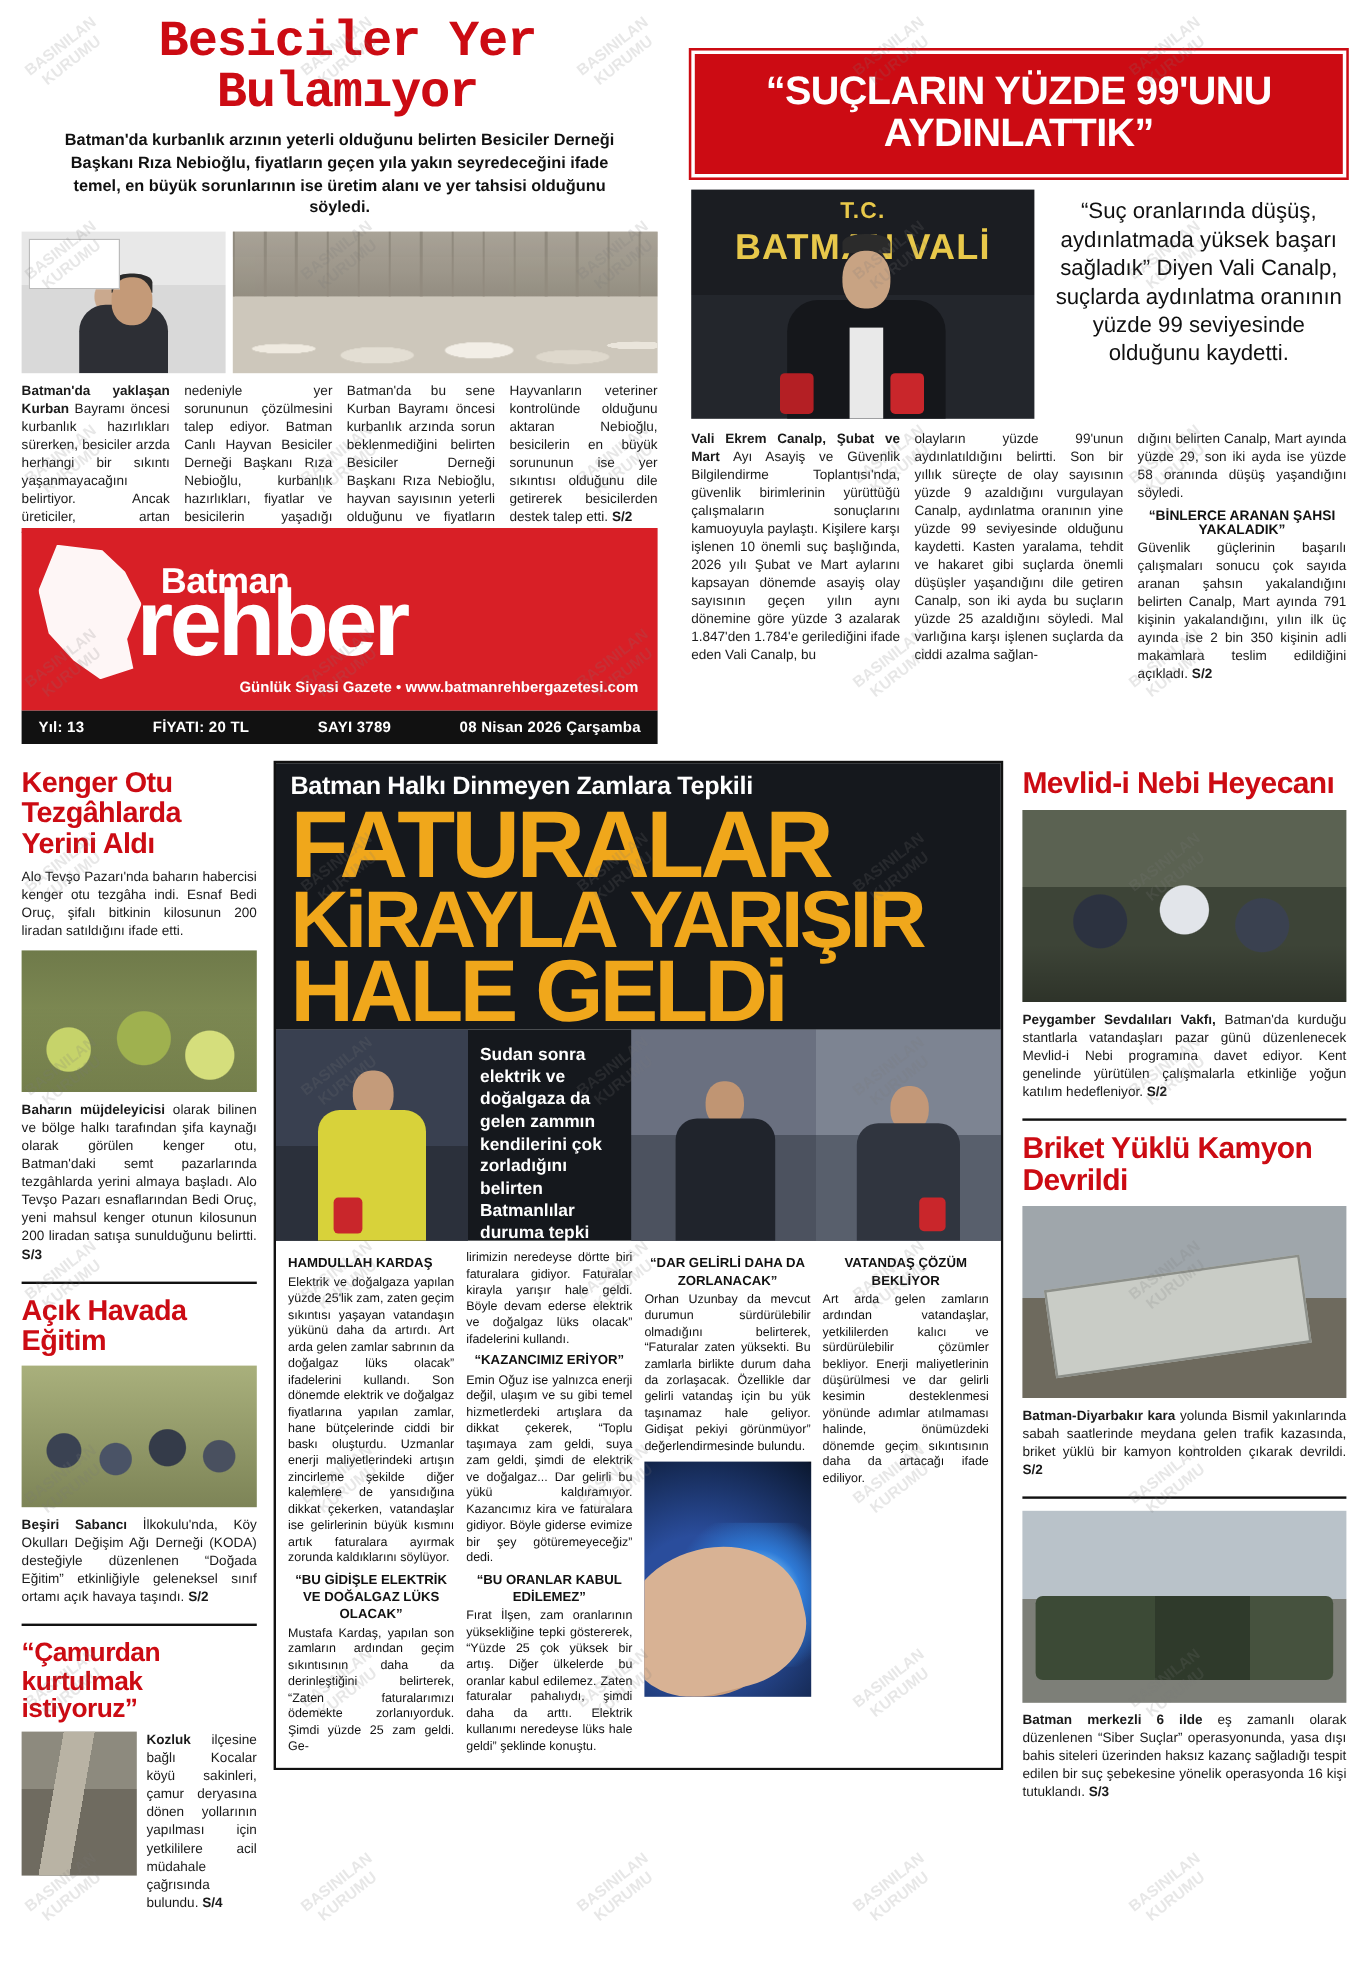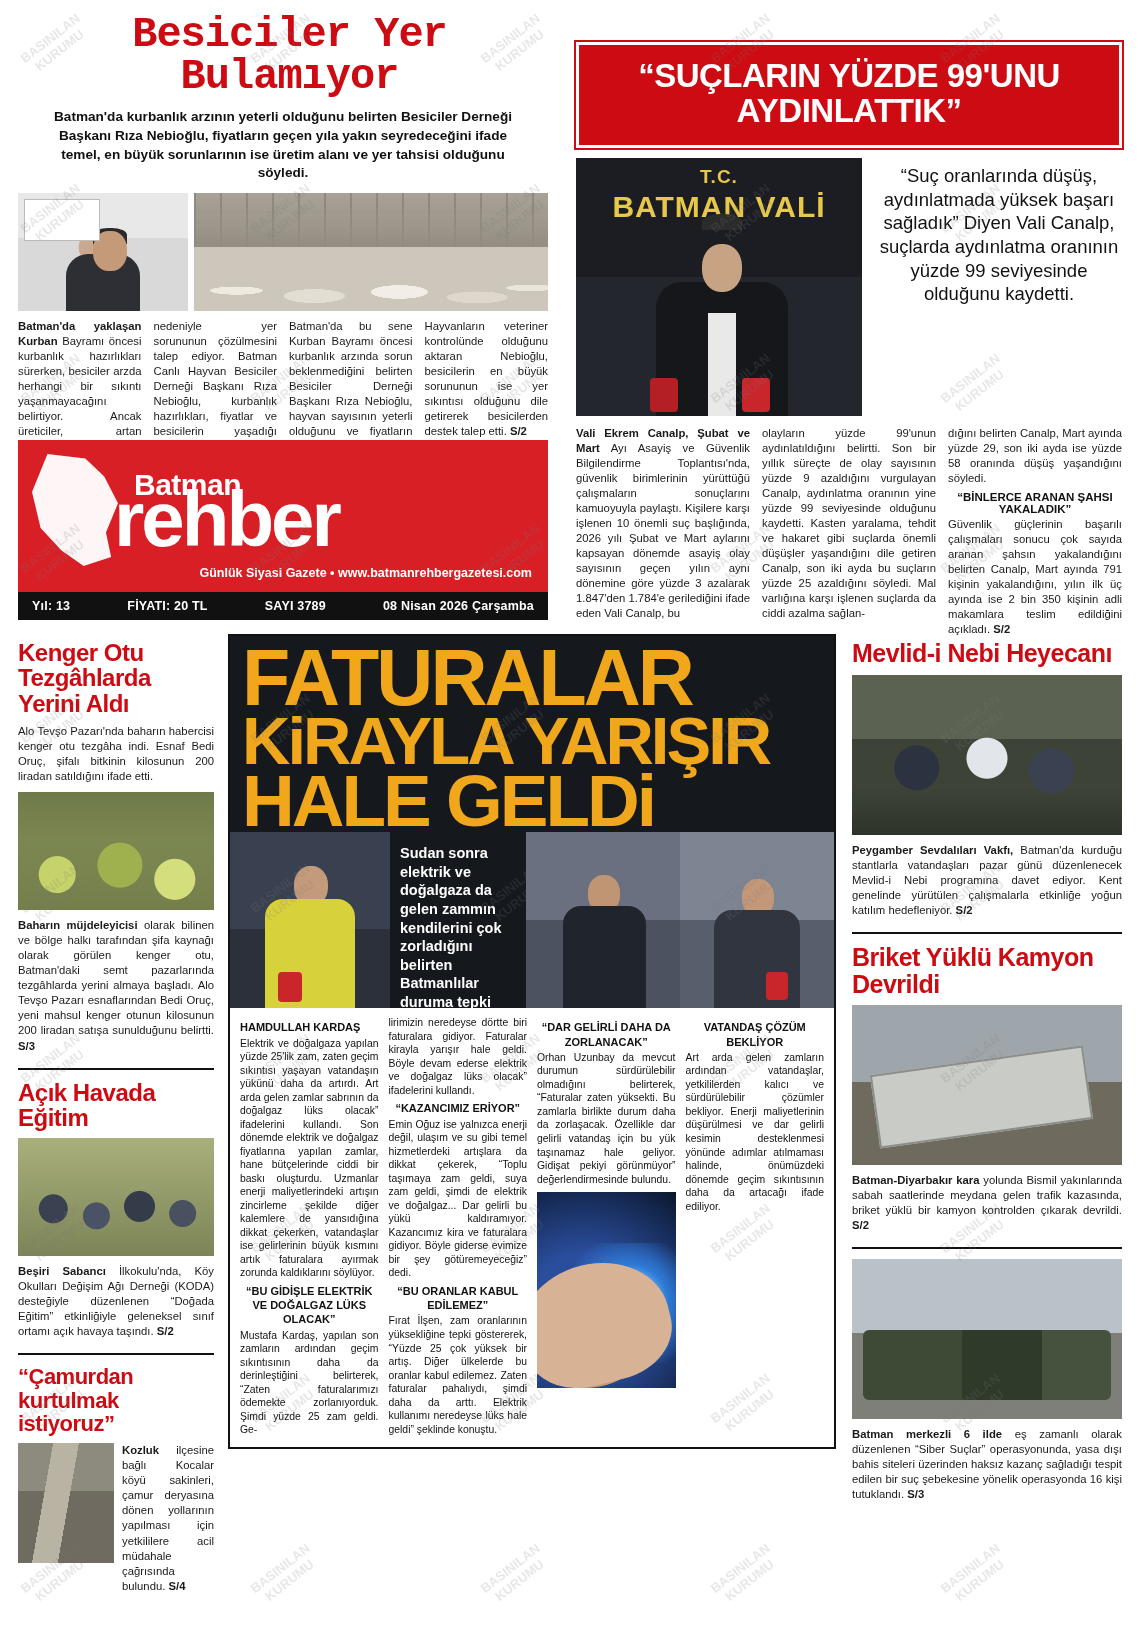--- a/index.html
+++ b/index.html
@@ -108,21 +108,21 @@
   .mast-strip span { white-space:nowrap; }
 
   
   .top-right { position:absolute; left:576px; top:42px; width:546px; }
   .banner-sucl {
     background:#cc0b13; color:#fff; padding:14px 16px 16px 16px;
     font-weight:bold; font-size:33px; line-height:1.06; letter-spacing:-.5px;
     text-align:center; border:3px solid #fff; outline:2px solid #cc0b13;
   }
   .vali-mid { display:flex; gap:14px; margin-top:10px; }
-  .vali-photo { width:286px; height:258px; }
+  .vali-photo { width:286px; height:191px; }
   .vali-quote {
     flex:1; font-size:18.5px; line-height:1.28; text-align:center; font-weight:normal; color:#111;
     padding-top:6px;
   }
   .ph-vali { background:linear-gradient(#1b1d22 0 46%, #23262c 46% 100%); }
   .ph-vali .tc {
     position:absolute; left:50%; transform:translateX(-50%); top:8px;
     color:#e8c84a; font-weight:bold; font-size:19px; letter-spacing:1px;
   }
   .ph-vali .valitxt {
@@ -363,20 +363,21 @@
 
     <h2 class="side-head sm">“Çamurdan kurtulmak istiyoruz”</h2>
     <div class="kozluk-wrap">
       <div class="photo ph-road" style="width:96px;height:120px;"></div>
       <div class="kozluk-txt body-txt"><b>Kozluk</b> ilçesine bağlı Kocalar köyü sakinleri, çamur deryasına dönen yollarının yapılması için yetkililere acil müdahale çağrısında bulundu. <b>S/4</b></div>
     </div>
   </div>
 
   <div class="center">
     <div class="center-top">
+      <div class="kicker">Batman Halkı Dinmeyen Zamlara Tepkili</div>
       <div class="mega">
         <span class="l1">FATURALAR</span>
         <span class="l2">KiRAYLA YARIŞIR</span>
         <span class="l3">HALE GELDi</span>
       </div>
     </div>
     <div class="center-mid">
       <div class="photo cm-photo ph-worker">
         <div class="fc"></div>
         <div class="mic"></div>

